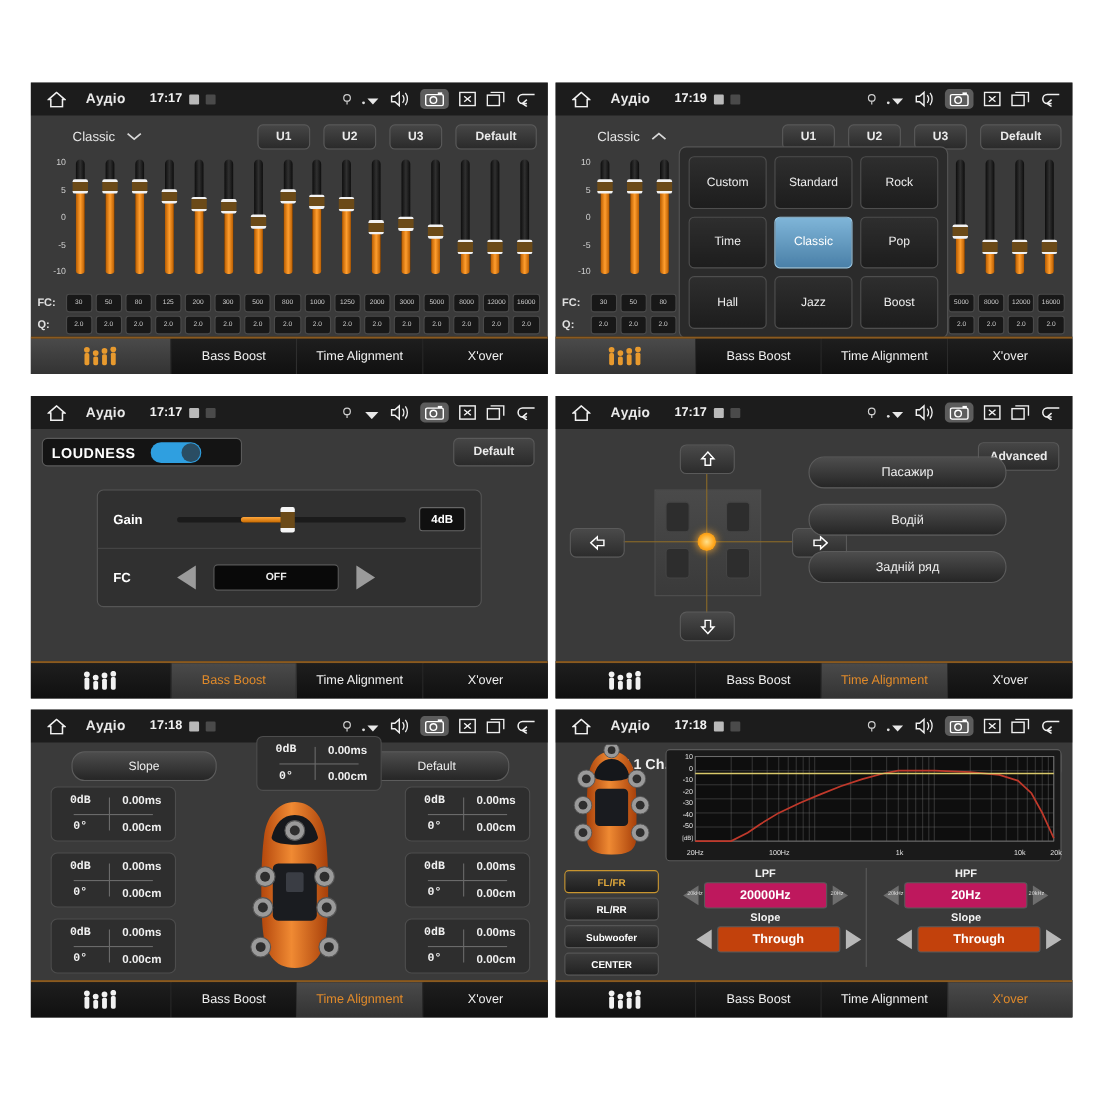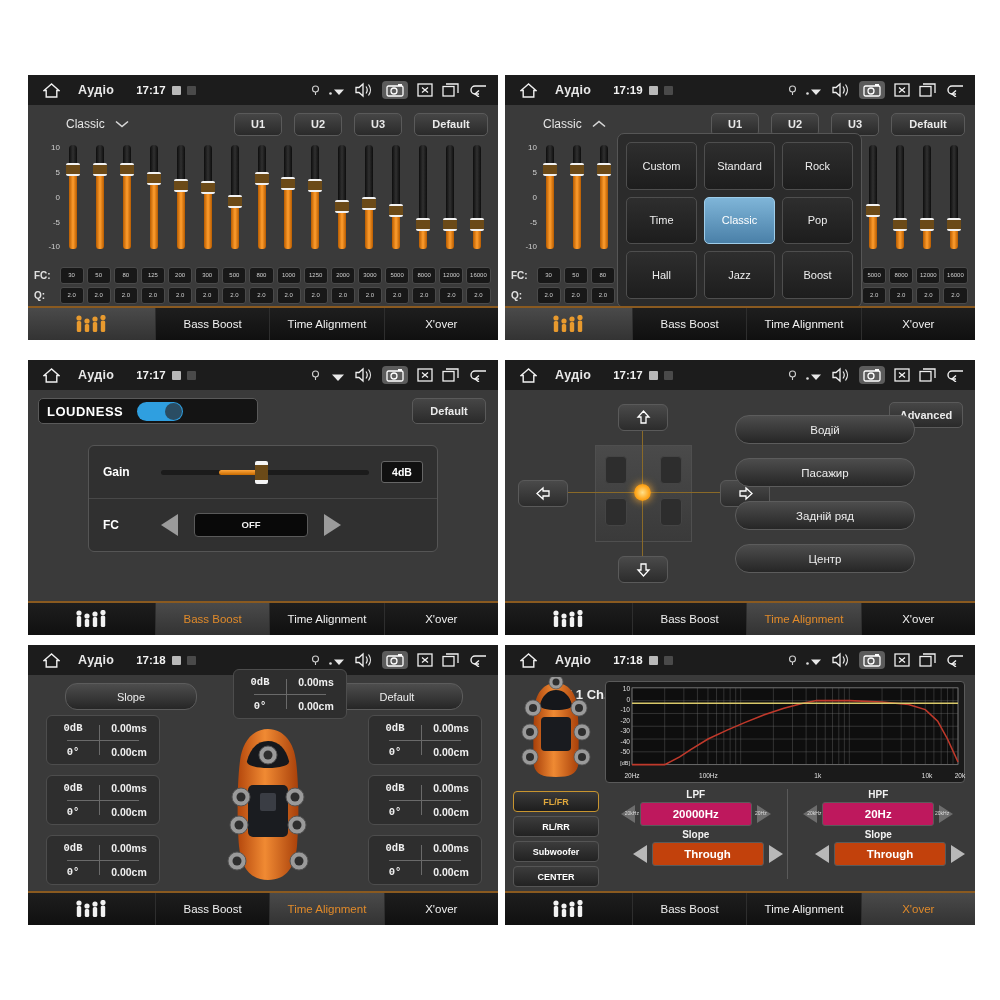--- a/index.html
+++ b/index.html
@@ -64,21 +64,21 @@
 
   
   .popup{position:absolute;left:112px;top:58px;width:245px;height:175px;background:#2b2b2b;
          border:1px solid #565656;border-radius:7px;padding:8px;box-sizing:border-box;
          display:grid;grid-template-columns:repeat(3,1fr);grid-template-rows:repeat(3,1fr);gap:7px;}
   .popup .pb{background:linear-gradient(#2e2e2e,#1d1d1d);border:1px solid #4e4e4e;border-radius:5px;
          color:#ededed;font-size:11px;display:flex;align-items:center;justify-content:center;}
   .popup .pb.sel{background:linear-gradient(#7fb5d8,#4a80a8);border-color:#9ecdea;color:#fff;}
 
   
-  .loud{position:absolute;left:10px;top:38px;width:220px;height:26px;background:#141414;
+  .loud{position:absolute;left:10px;top:38px;width:182px;height:26px;background:#141414;
         border:1px solid #5a5a5a;border-radius:5px;display:flex;align-items:center;padding:0 8px;box-sizing:border-box;}
   .loud-lab{color:#fff;font-size:13px;font-weight:bold;letter-spacing:.5px;}
   .toggle{margin-left:14px;width:46px;height:19px;border-radius:10px;background:#2f9fe0;position:relative;}
   .toggle i{position:absolute;right:1px;top:1px;width:17px;height:17px;border-radius:50%;background:#2a4d63;}
   .bb-def{position:absolute;right:12px;top:38px;width:72px;height:24px;}
   .bb-box{position:absolute;left:60px;top:85px;right:60px;height:105px;background:#303030;
           border:1px solid #555;border-radius:6px;}
   .bb-row{height:52px;display:flex;align-items:center;padding:0 14px;box-sizing:border-box;}
   .bb-row+.bb-row{border-top:1px solid #484848;}
   .bb-lab{color:#fff;font-size:12px;font-weight:bold;width:58px;}
@@ -823,24 +823,23 @@
           </svg>
         </div>
     <div class="padbtn pad-rt">
       <svg width="15" height="15" viewBox="0 0 15 15">
             <path d="M14 7.5 8 13v-3H2V5h6V2z" fill="none" stroke="#fff" stroke-width="1.3"></path>
           </svg>
         </div>
   </div>
 
   <div class="ta-list" id="ta-list">
+        <div class="ta-item">Пасажир</div>
         <div class="ta-item">Водій</div>
-        <div class="ta-item">Пасажир</div>
         <div class="ta-item">Задній ряд</div>
-        <div class="ta-item">Центр</div>
       </div>
 
   <div class="tabbar">
     <div class="tab eq">
       <svg width="32" height="18" viewBox="0 0 32 18">
             <g fill="#f2f2f2">
         <circle cx="4" cy="3" r="2.6"></circle>
               <rect x="1.8" y="6" width="4.4" height="11" rx="1.5"></rect>
         <circle cx="12" cy="6" r="2.6"></circle>
               <rect x="9.8" y="9" width="4.4" height="8" rx="1.5"></rect>

